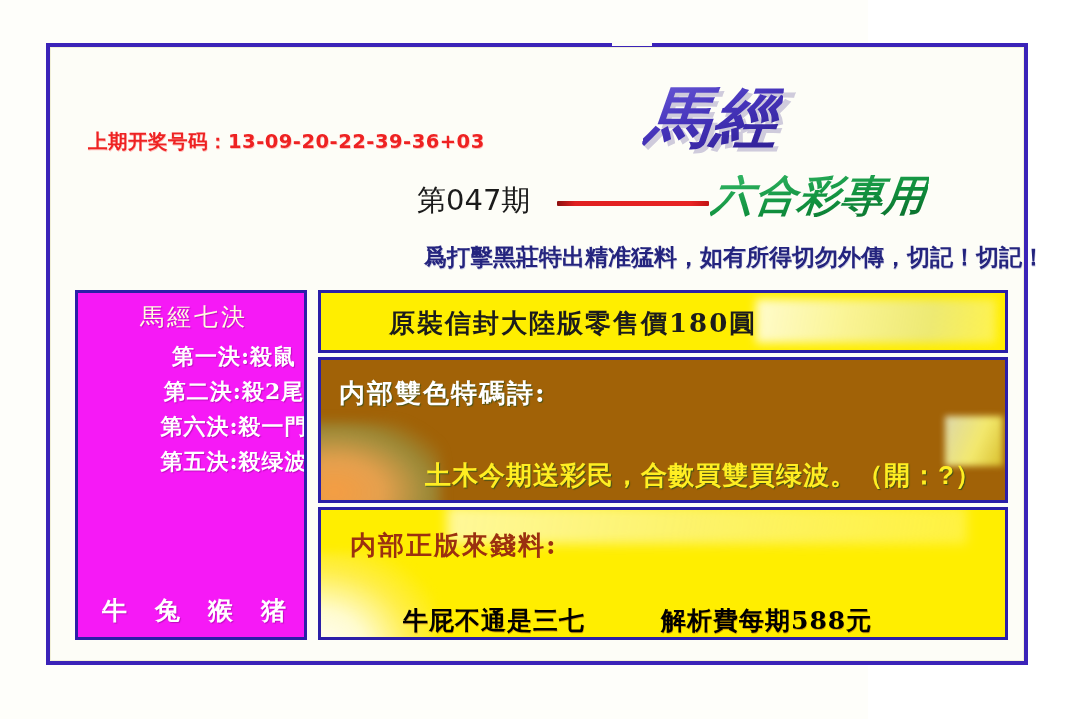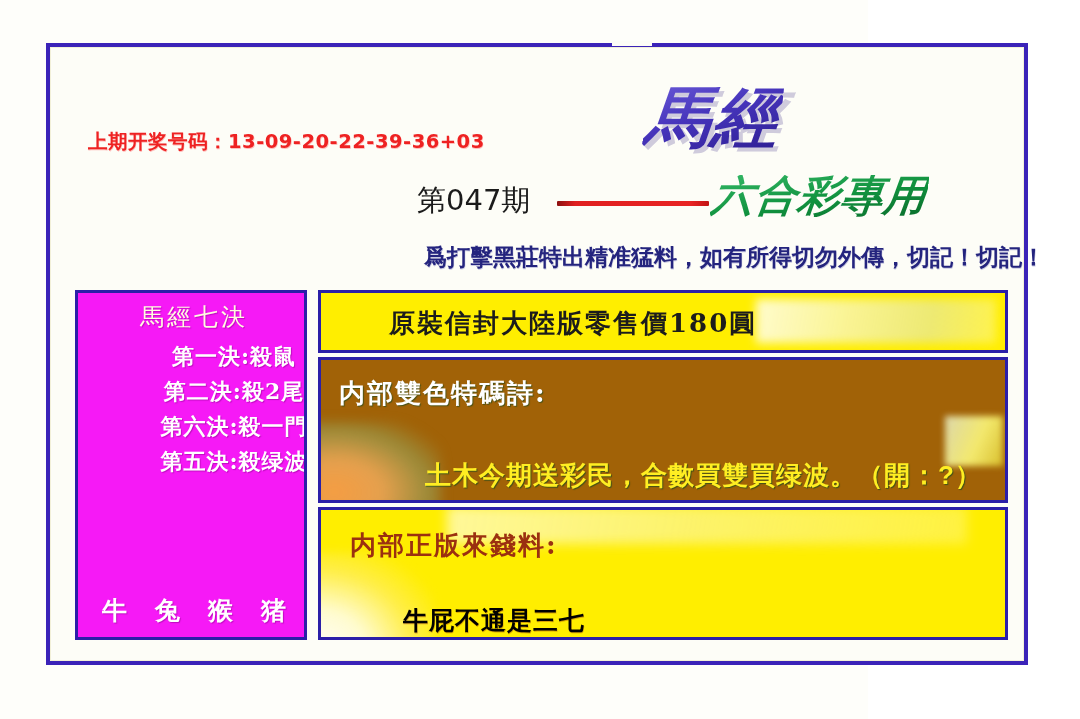--- a/index.html
+++ b/index.html
@@ -398,15 +398,16 @@
     <div class="blob-green-right"></div>
     <div class="green-head">内部雙色特碼詩:</div>
     <div class="poem-line">土木今期送彩民，合數買雙買绿波。（開：?）</div>
   </div>
 
   <div class="panel-yellow-bottom">
     <div class="wash-bottom-top"></div>
     <div class="blob-yellow-left"></div>
     <div class="money-head">内部正版來錢料:</div>
     <div class="money-line a">牛屁不通是三七</div>
+    <div class="money-line b">解析費每期588元</div>
   </div>
 
 </div>
 
 </body></html>

